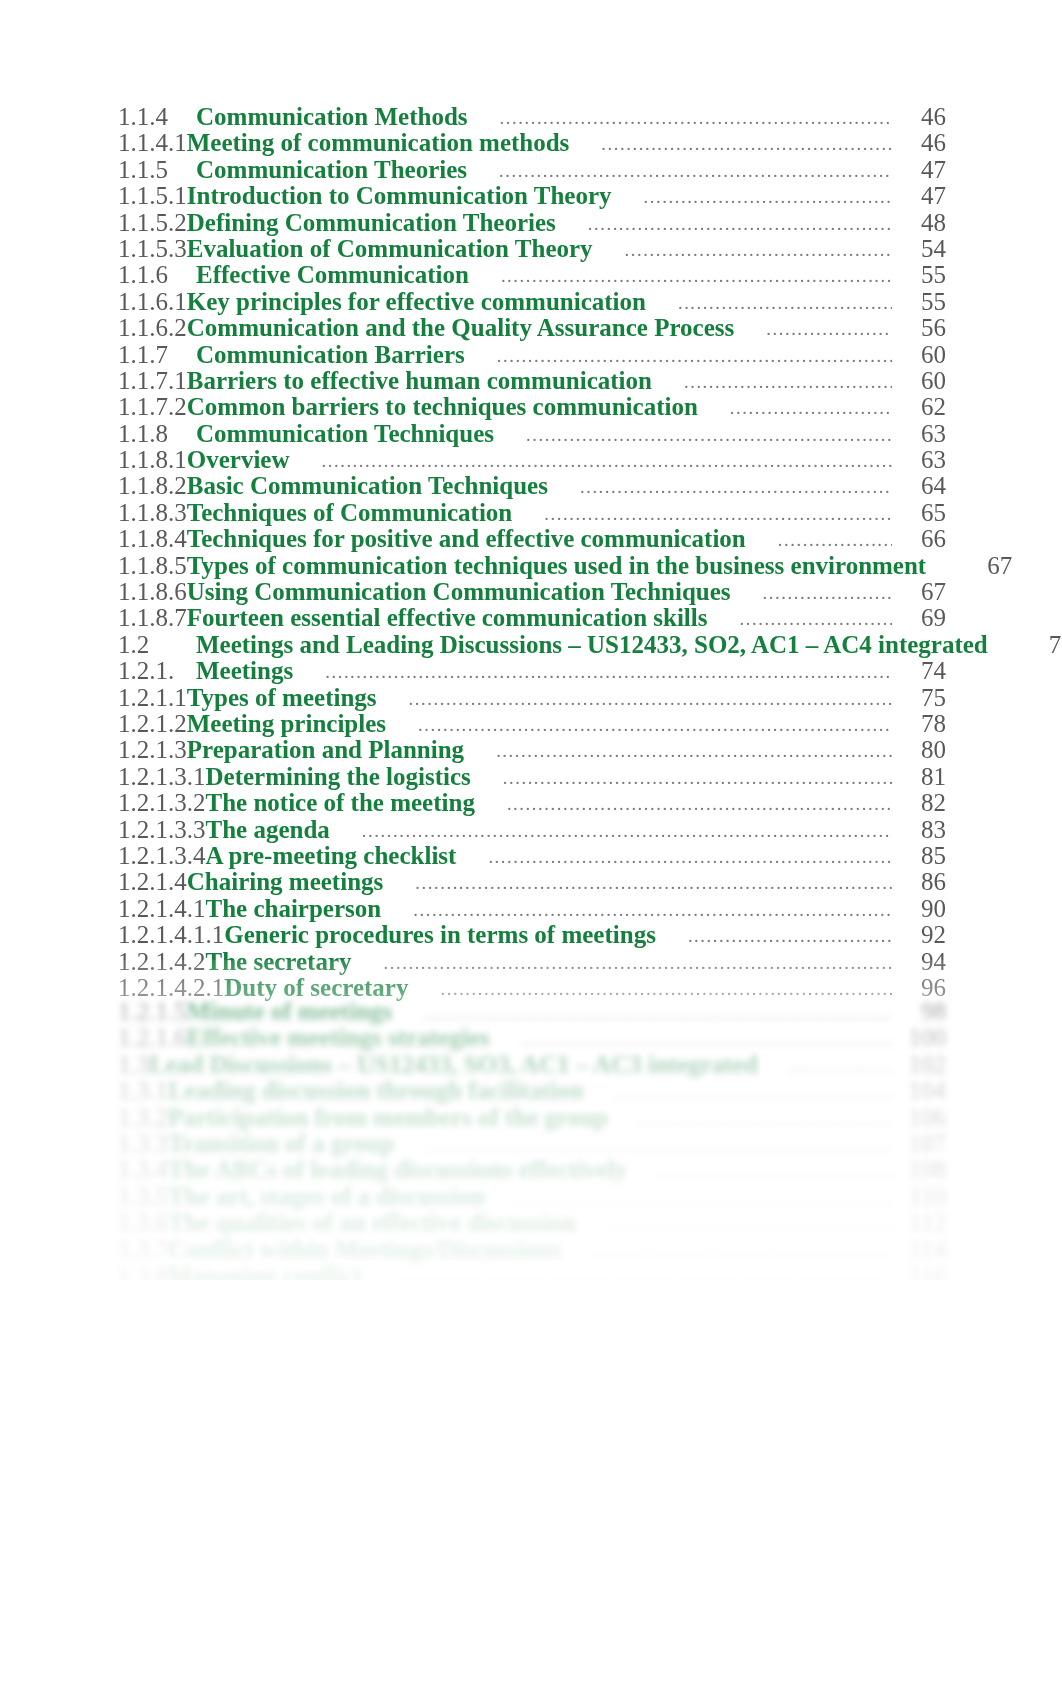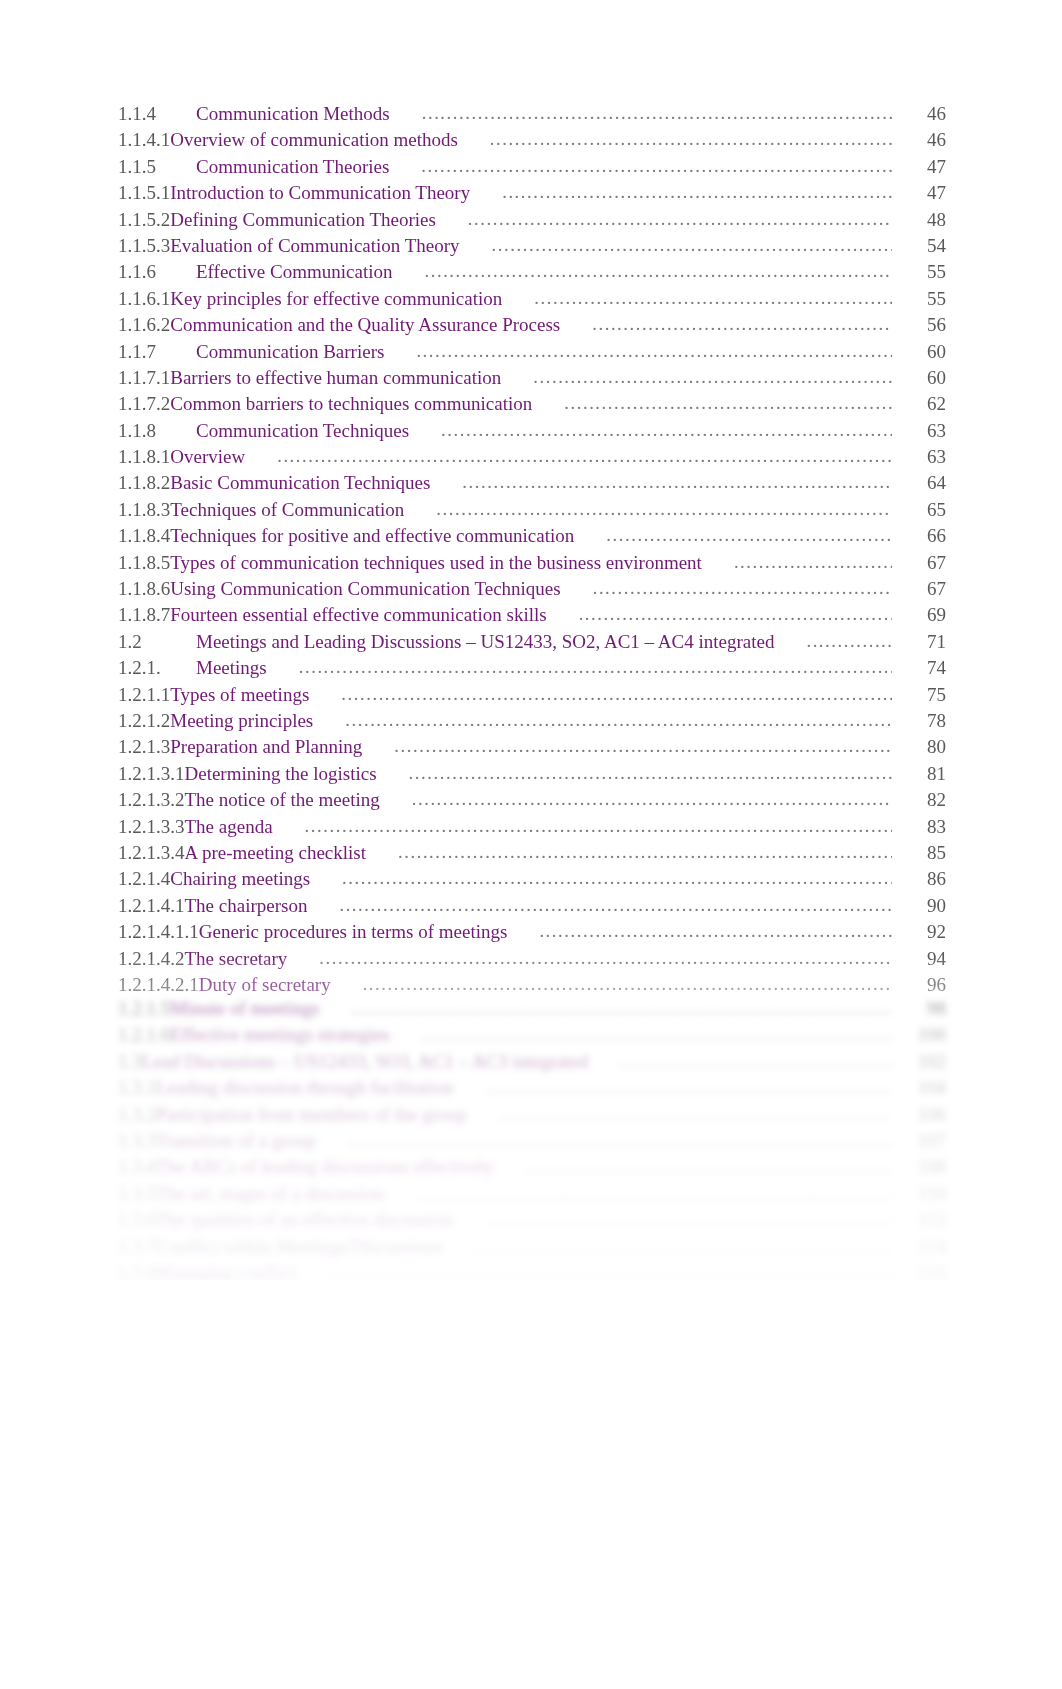--- a/index.html
+++ b/index.html
@@ -18,36 +18,37 @@
   .toc {
     position: absolute;
     left: 118px;
     top: 80px;
     width: 828px;
   }
   .toc-row {
     display: flex;
     align-items: baseline;
     height: 26.4px;
-    font-size: 19px;
+    font-size: 25px;
     color: #595959;
     white-space: nowrap;
   }
   .num {
     flex: 0 0 auto;
     color: #595959;
   }
   
   .num.tab {
     min-width: 78px;
   }
   .title {
     flex: 0 0 auto;
-    color: #701a75;
+    color: #15803d;
     padding-right: 6px;
+    font-weight: bold;
   }
   .gap {
     flex: 0 0 auto;
     width: 26px;
   }
   .leader {
     flex: 1 1 auto;
     overflow: hidden;
     color: #7a7a7a;
     font-size: 18.5px;
@@ -109,21 +110,21 @@
   <div class="toc">
       <div class="toc-row">
         <span class="num tab">1.1.4</span>
         <span class="title">Communication Methods</span>
         <span class="gap"></span>
         <span class="leader"></span>
         <span class="pageno">46</span>
       </div>
       <div class="toc-row">
         <span class="num">1.1.4.1</span>
-        <span class="title">Overview of communication methods</span>
+        <span class="title">Meeting of communication methods</span>
         <span class="gap"></span>
         <span class="leader"></span>
         <span class="pageno">46</span>
       </div>
       <div class="toc-row">
         <span class="num tab">1.1.5</span>
         <span class="title">Communication Theories</span>
         <span class="gap"></span>
         <span class="leader"></span>
         <span class="pageno">47</span>

